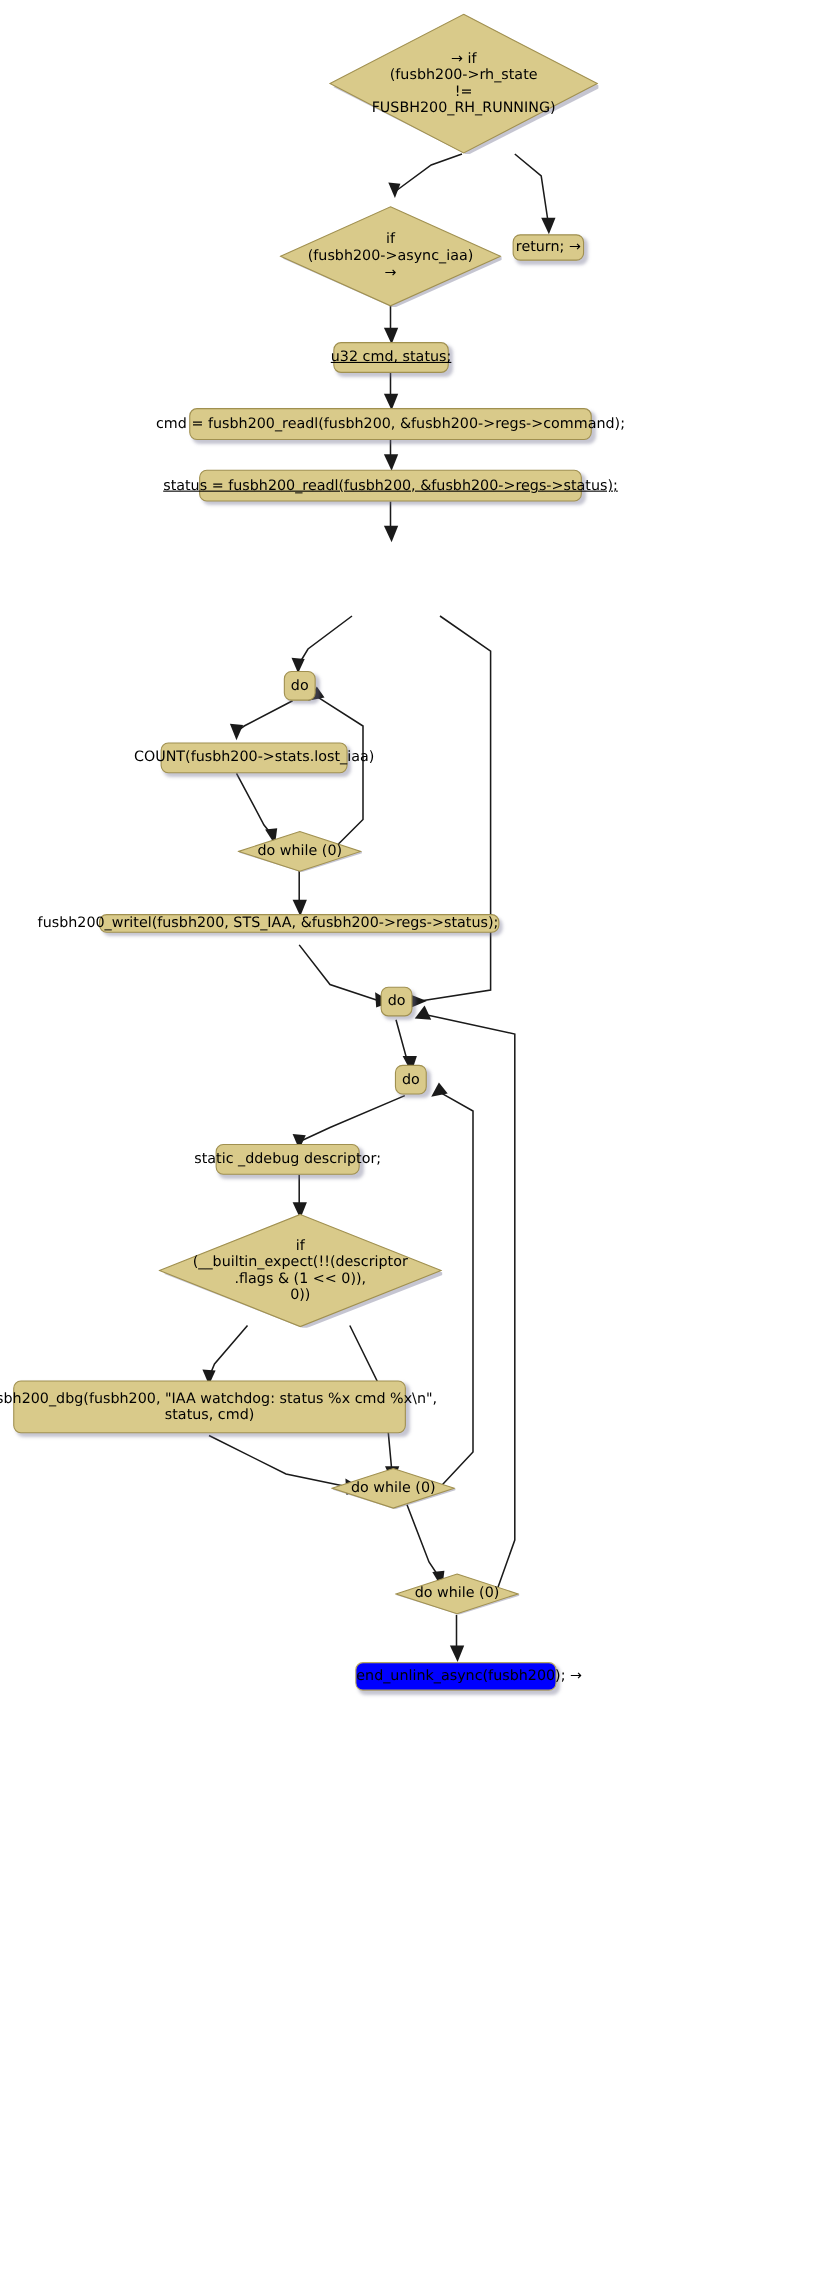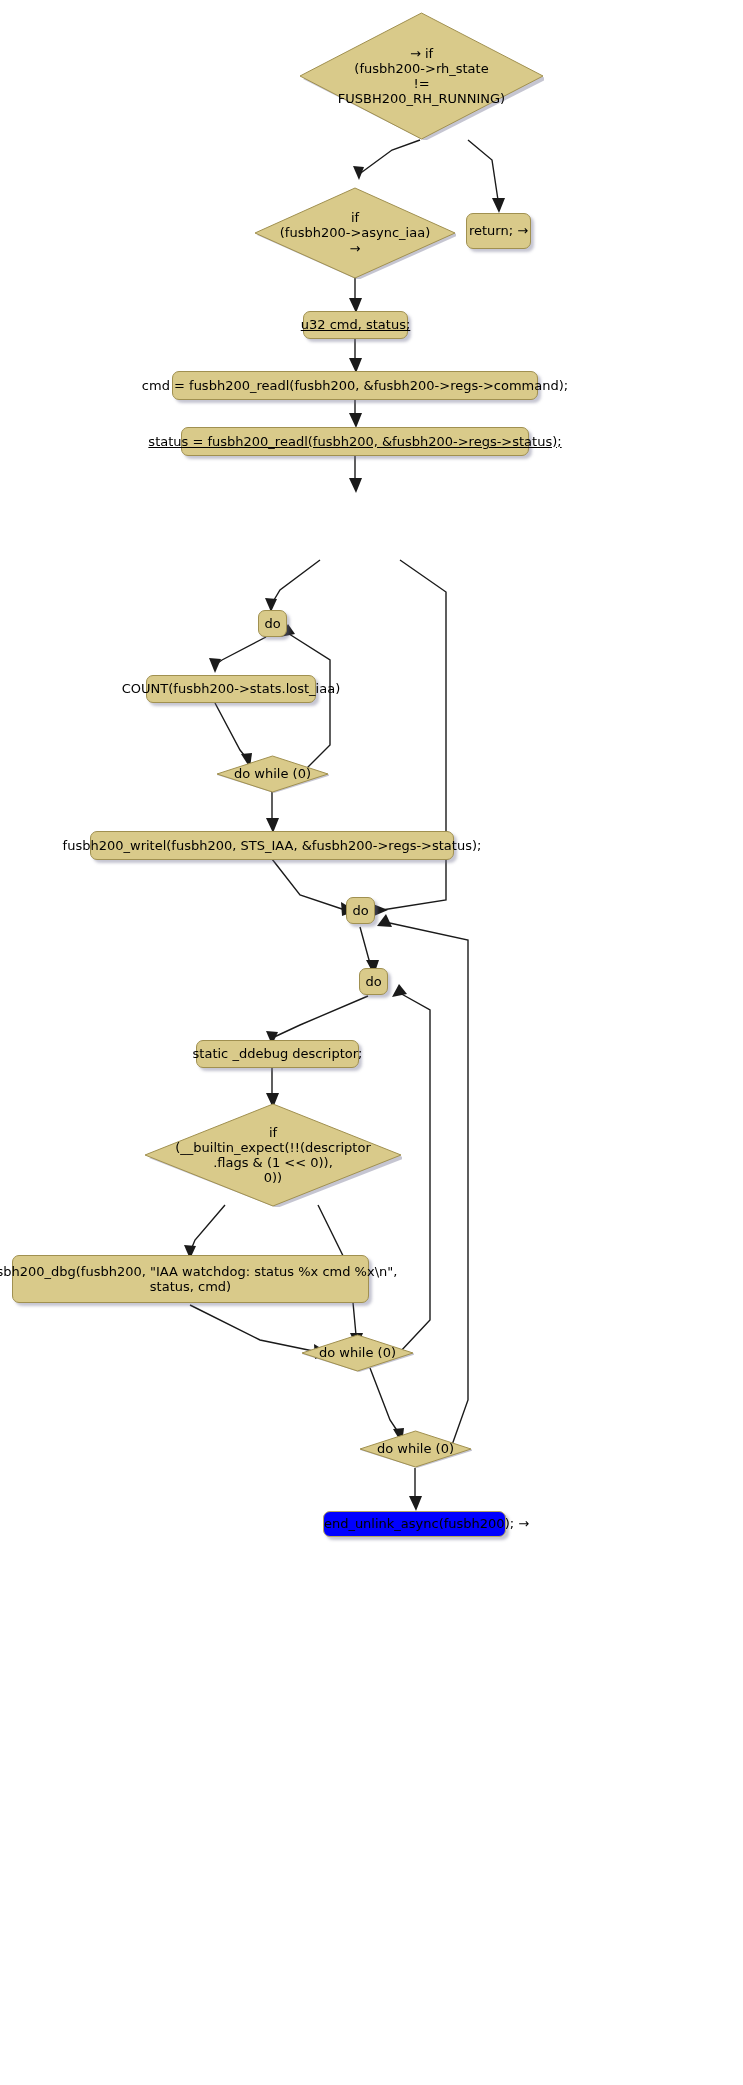--- a/index.html
+++ b/index.html
@@ -181,21 +181,21 @@
   <div class="node diamond" style="left:254px; top:187px; width:202px; height:92px;">
     <svg class="dshape" viewBox="0 0 202 92" preserveAspectRatio="none" xmlns="http://www.w3.org/2000/svg">
       <polygon class="shadow" points="104,4 205,48 104,93 3,48"></polygon>
       <polygon points="101,1 201,46 101,91 1,46"></polygon>
     </svg>
     <span class="dlabel">if
 (fusbh200-&gt;async_iaa)
 →</span>
   </div>
 
-  <div class="node rect" style="left:466px; top:213px; width:65px; height:36px;">
+  <div class="node rect" style="left:466px; top:213px; width:65px; height:24px;">
     <span>return; →</span>
   </div>
 
   <div class="node rect" style="left:303px; top:311px; width:105px; height:28px;text-decoration:underline;">
     <span>u32 cmd, status;</span>
   </div>
 
   <div class="node rect" style="left:172px; top:371px; width:366px; height:29px;">
     <span>cmd = fusbh200_readl(fusbh200, &amp;fusbh200-&gt;regs-&gt;command);</span>
   </div>
@@ -214,33 +214,33 @@
   </div>
 
   <div class="node diamond" style="left:216px; top:755px; width:113px; height:38px;">
     <svg class="dshape" viewBox="0 0 113 38" preserveAspectRatio="none" xmlns="http://www.w3.org/2000/svg">
       <polygon class="shadow" points="58,3 115,20 58,38 1,20"></polygon>
       <polygon points="56.5,1 112,19 56.5,37 1,19"></polygon>
     </svg>
     <span class="dlabel">do while (0)</span>
   </div>
 
-  <div class="node rect" style="left:90px; top:831px; width:364px; height:29px;">
+  <div class="node rect" style="left:90px; top:831px; width:364px; height:17px;justify-content:flex-end;">
     <span>fusbh200_writel(fusbh200, STS_IAA, &amp;fusbh200-&gt;regs-&gt;status);</span>
   </div>
 
   <div class="node rect" style="left:346px; top:897px; width:29px; height:27px;">
     <span>do</span>
   </div>
 
   <div class="node rect" style="left:359px; top:968px; width:29px; height:27px;">
     <span>do</span>
   </div>
 
-  <div class="node rect" style="left:196px; top:1040px; width:163px; height:28px;">
+  <div class="node rect" style="left:196px; top:1040px; width:131px; height:28px;">
     <span>static _ddebug descriptor;</span>
   </div>
 
   <div class="node diamond" style="left:144px; top:1103px; width:258px; height:104px;">
     <svg class="dshape" viewBox="0 0 258 104" preserveAspectRatio="none" xmlns="http://www.w3.org/2000/svg">
       <polygon class="shadow" points="133,4 261,55 133,105 5,55"></polygon>
       <polygon points="129,1 257,52 129,103 1,52"></polygon>
     </svg>
     <span class="dlabel">if
 (__builtin_expect(!!(descriptor

